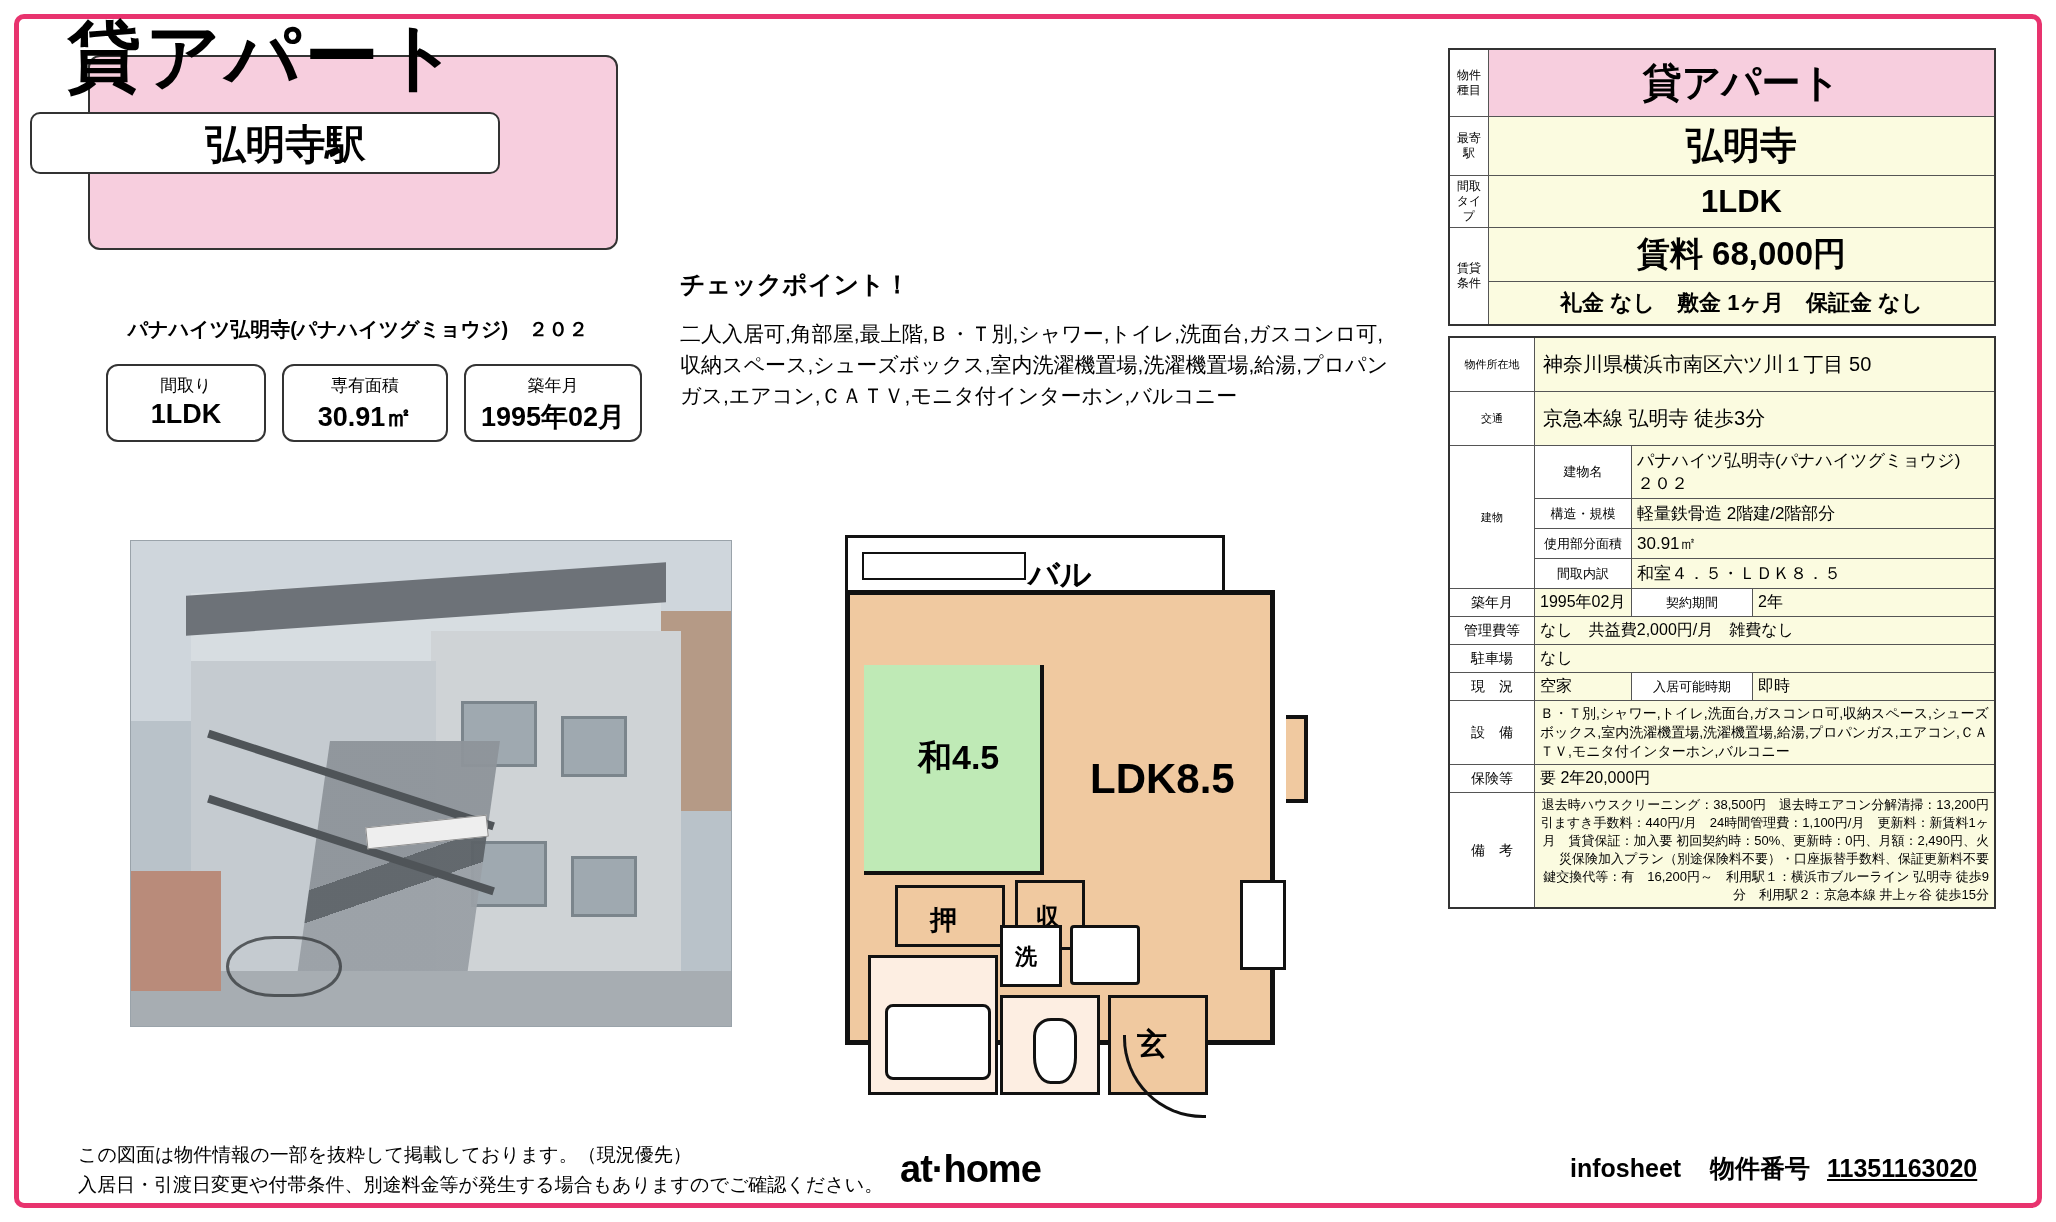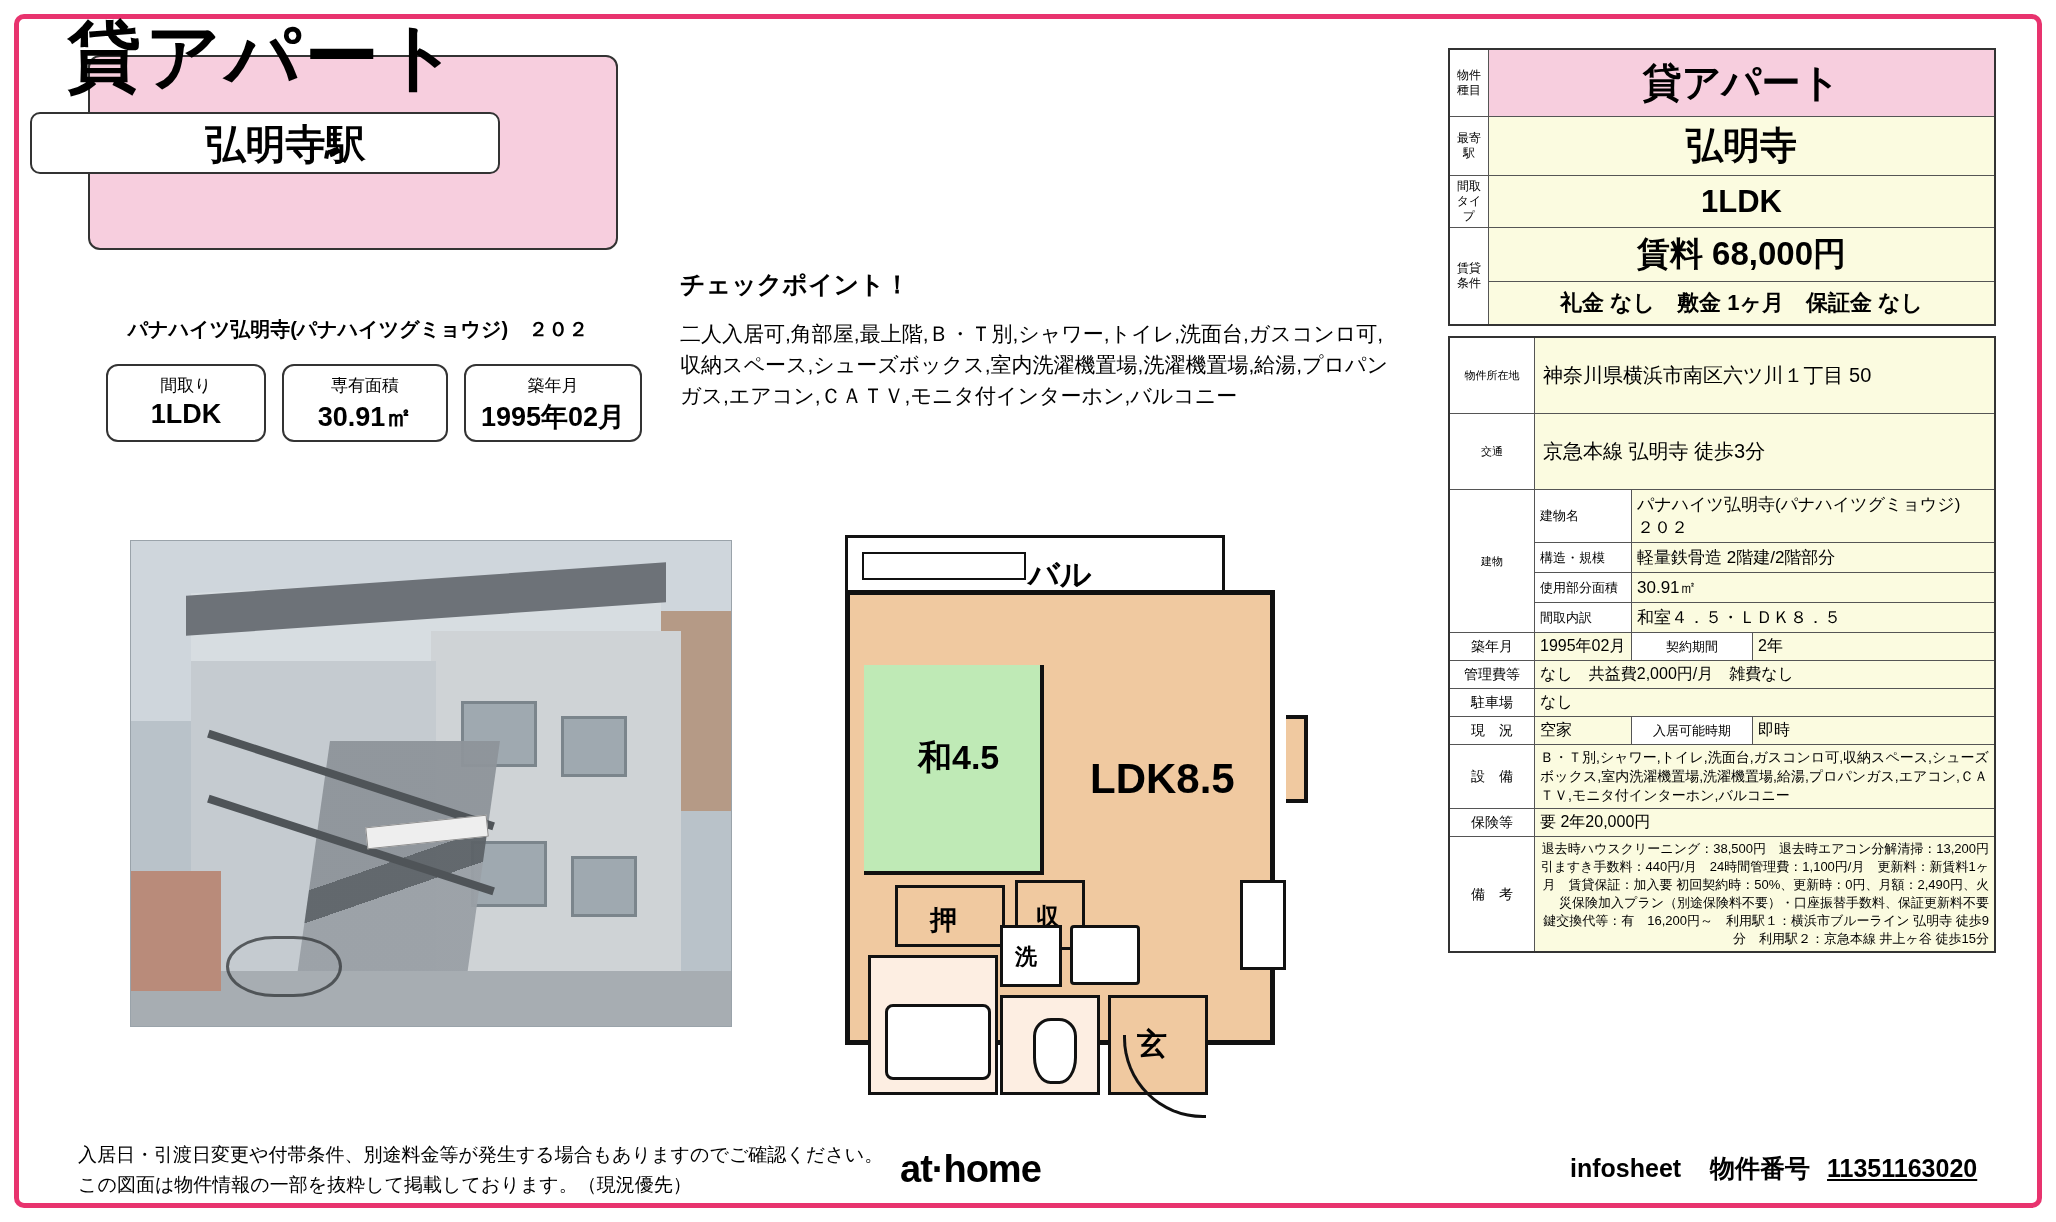--- a/index.html
+++ b/index.html
@@ -79,22 +79,22 @@
   .c-pink{background:#f7cede;text-align:center;font-size:39px;font-weight:bold;padding:6px 0;}
   .c-yel{background:#fbfbe0;text-align:center;font-weight:bold;}
   .r-station{font-size:37px;padding:4px 0;}
   .r-type{font-size:31px;padding:3px 0;}
   .r-rent{font-size:33px;padding:4px 0;}
   .r-cond{font-size:22px;padding:6px 0;}
 
   .t2{width:548px;border:2px solid #333;margin-top:10px;}
   .t2 td{border:1px solid #555;padding:3px 5px;font-size:16px;background:#fbfbe0;}
   .t2 .vl{width:26px;text-align:center;font-size:11px;line-height:13px;background:#fff;padding:2px;}
-  .t2 .big{font-size:20px;padding:24px 8px;}
-  .t2 .sub{width:86px;text-align:left;font-size:13px;background:#fff;}
+  .t2 .big{font-size:20px;padding:13px 8px;}
+  .t2 .sub{width:86px;text-align:center;font-size:13px;background:#fff;}
   .t2 .kv{font-size:17px;}
   .t2 .small{font-size:14px;line-height:19px;}
   .t2 .tiny{font-size:13px;line-height:18px;text-align:right;}
   .t2 .lb{width:74px;text-align:center;font-size:14px;background:#fff;}
   .t2 .lb2{width:74px;text-align:center;font-size:14px;background:#fff;line-height:17px;margin-left:48px;}
   .t2 .wmid{width:110px;text-align:center;font-size:13px;background:#fff;}
 
   
   .foot-l{position:absolute;left:78px;top:1140px;font-size:19px;line-height:30px;}
   .athome{position:absolute;left:900px;top:1148px;font-size:38px;font-weight:bold;letter-spacing:-1px;}
@@ -267,22 +267,22 @@
         </tr>
         <tr>
           <td class="lb2">備　考</td>
           <td class="tiny" colspan="3">退去時ハウスクリーニング：38,500円　退去時エアコン分解清掃：13,200円　引ますき手数料：440円/月　24時間管理費：1,100円/月　更新料：新賃料1ヶ月　賃貸保証：加入要 初回契約時：50%、更新時：0円、月額：2,490円、火災保険加入プラン（別途保険料不要）・口座振替手数料、保証更新料不要　鍵交換代等：有　16,200円～　利用駅１：横浜市ブルーライン 弘明寺 徒歩9分　利用駅２：京急本線 井上ヶ谷 徒歩15分</td>
         </tr>
       </tbody>
         </table>
     </div>
 
     <div class="foot-l">
+      <div>この図面は物件情報の一部を抜粋して掲載しております。（現況優先）</div>
       <div>入居日・引渡日変更や付帯条件、別途料金等が発生する場合もありますのでご確認ください。</div>
-      <div>この図面は物件情報の一部を抜粋して掲載しております。（現況優先）</div>
     </div>
     <div class="athome">at·home</div>
     <div class="foot-r">
       <span>infosheet</span>
       <span style="margin-left:22px">物件番号</span>
       <span class="num">11351163020</span>
     </div>
 
   </div>
 </div>

